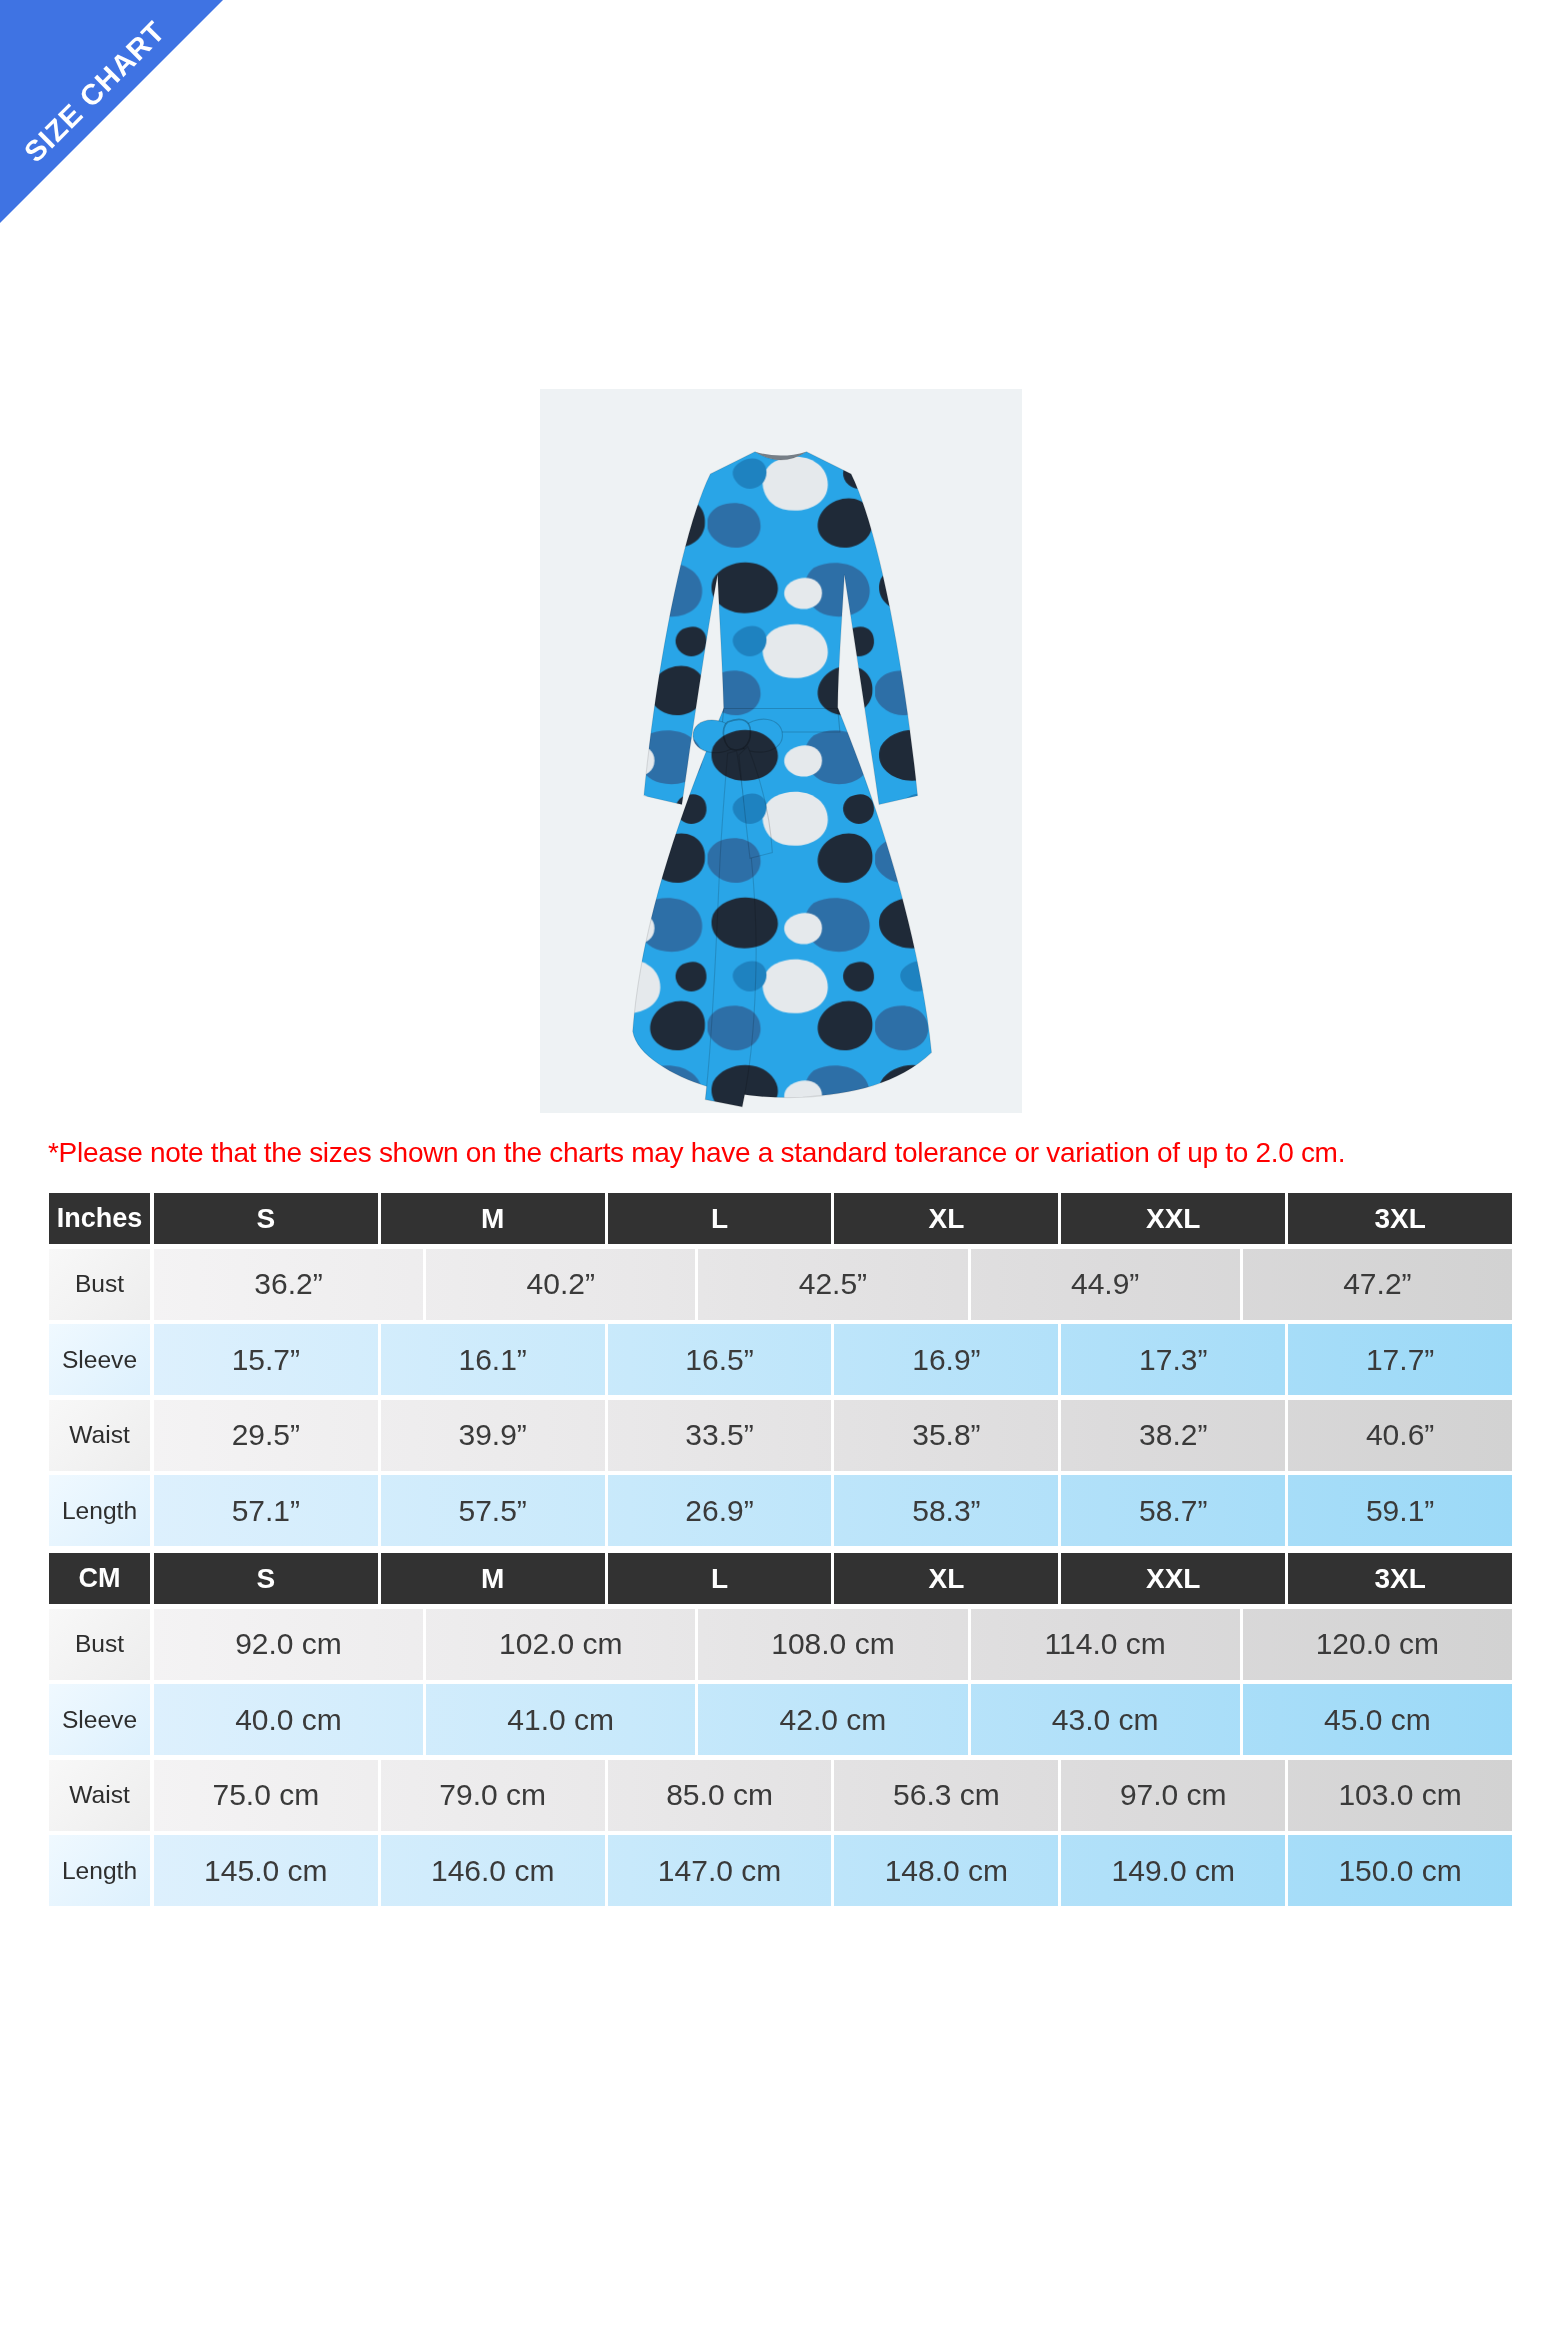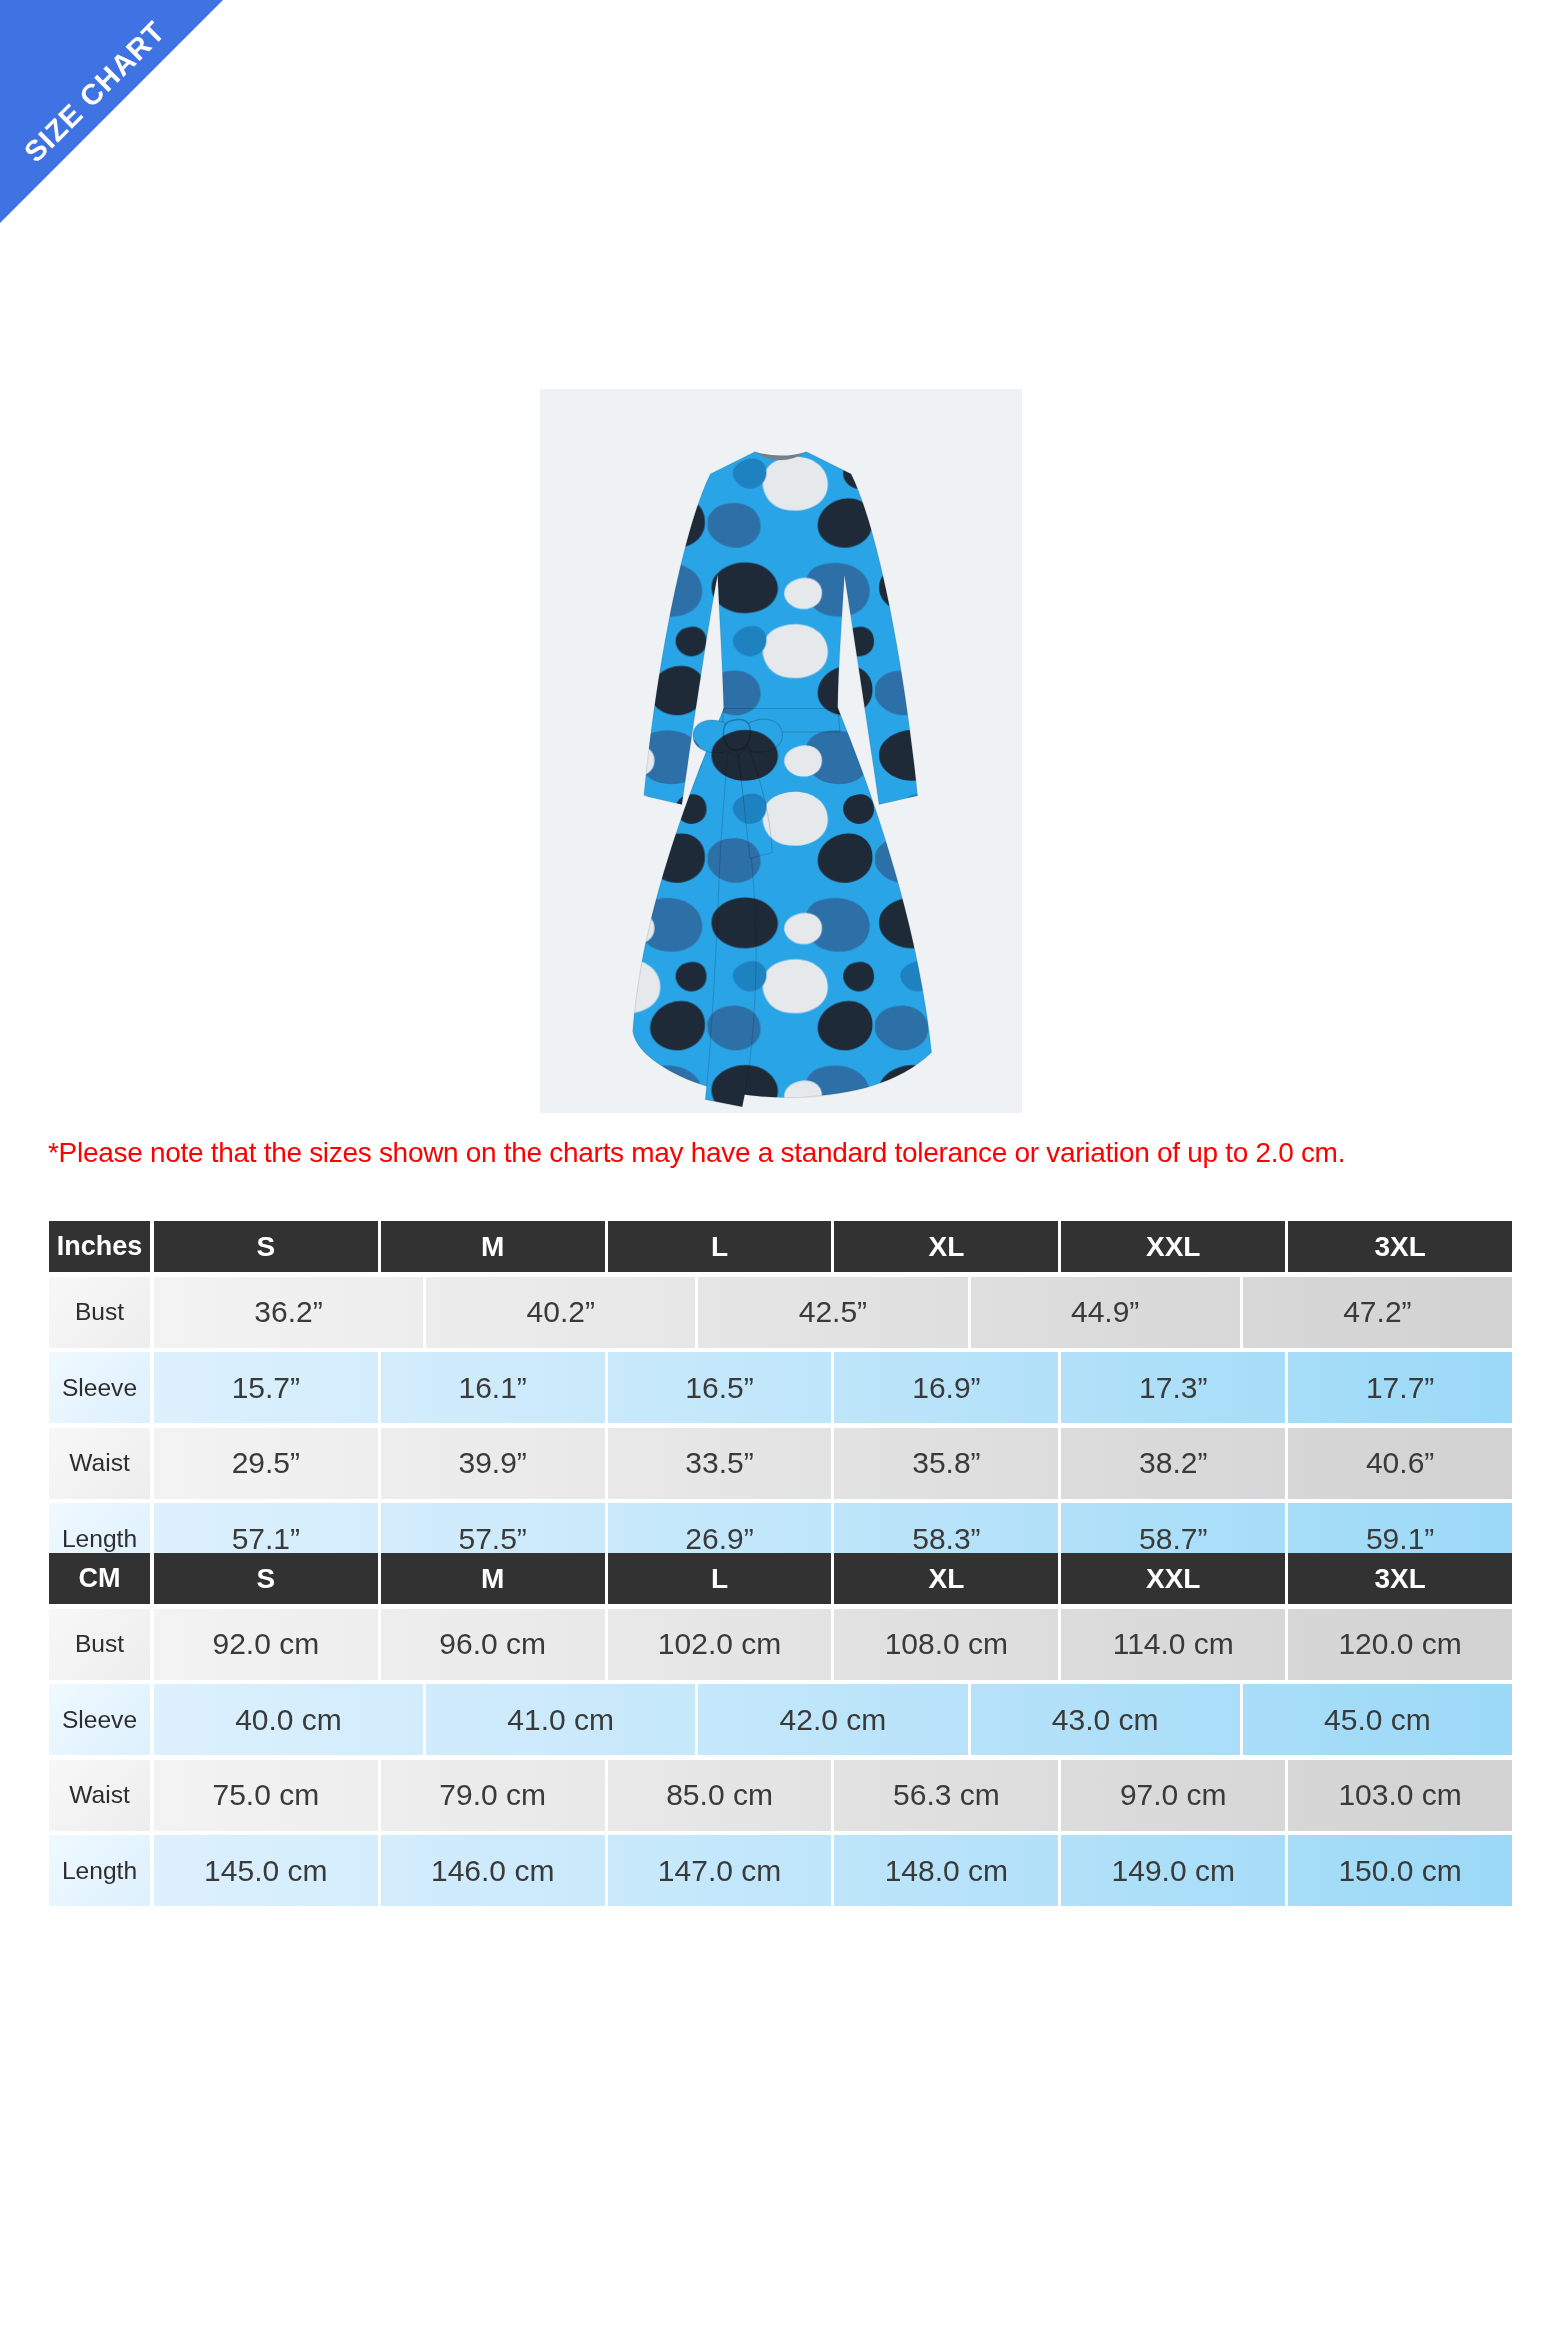--- a/index.html
+++ b/index.html
@@ -23,21 +23,21 @@
     background:#eef2f4;
   }
   .product-image svg{display:block;width:100%;height:100%;}
   
   .note{
     position:absolute;left:48px;top:1137px;width:1474px;
     color:#ff0000;font-size:28px;letter-spacing:-0.3px;white-space:nowrap;
   }
   
   .size-table{position:absolute;left:49px;width:1463px;}
-  .size-table.inches{top:1221px;}
+  .size-table.inches{top:1193px;}
   .size-table.cm{top:1553px;}
   .trow{display:flex;height:71px;margin-top:4.5px;}
   .trow.head{height:51px;margin-top:0;}
   .lcell{
     width:101px;flex:0 0 101px;display:flex;align-items:center;justify-content:center;
     font-size:24.6px;color:#2e2e2e;
   }
   .vals{flex:1;margin-left:3.9px;display:flex;}
   .vcell{
     flex:1;display:flex;align-items:center;justify-content:center;
@@ -176,21 +176,20 @@
       <div class="vcell">L</div>
       <div class="vcell">XL</div>
       <div class="vcell">XXL</div>
       <div class="vcell">3XL</div>
     </div>
   </div>
   <div class="trow gray">
     <div class="lcell">Bust</div>
     <div class="vals">
       <div class="vcell">92.0 cm</div>
-      <div class="vcell">96.0 cm</div>
       <div class="vcell">102.0 cm</div>
       <div class="vcell">108.0 cm</div>
       <div class="vcell">114.0 cm</div>
       <div class="vcell">120.0 cm</div>
     </div>
   </div>
   <div class="trow blue">
     <div class="lcell">Sleeve</div>
     <div class="vals">
       <div class="vcell">40.0 cm</div>

